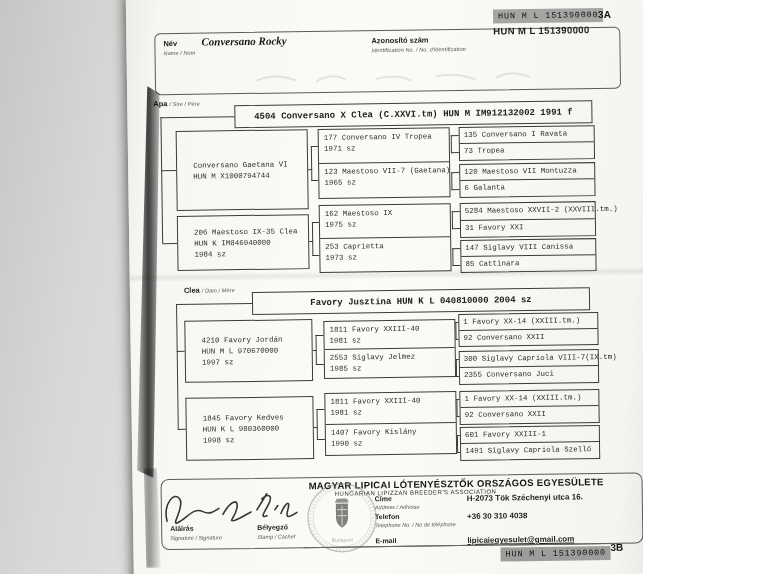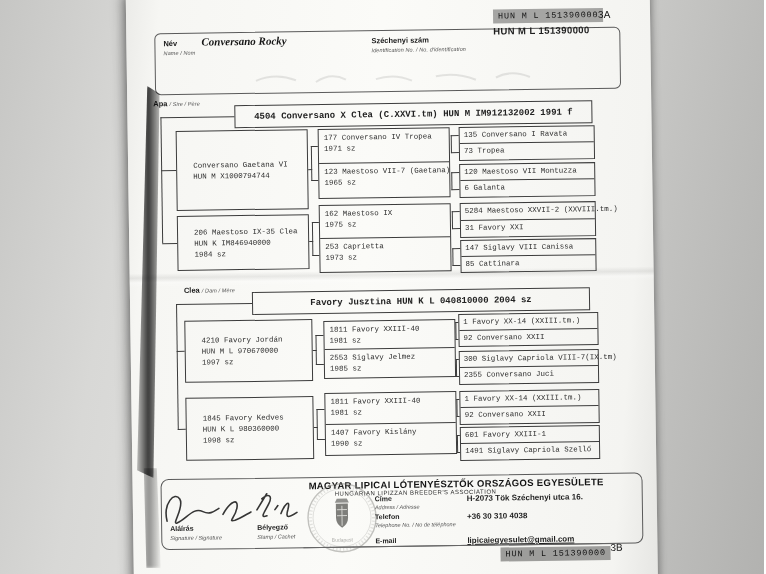--- a/index.html
+++ b/index.html
@@ -1,16 +1,16 @@
 <!DOCTYPE html>
 <html><head>
 <meta charset="utf-8">
 <style>
   html,body{margin:0;padding:0;}
-  .stage{position:relative;width:764px;height:574px;overflow:hidden;
+  .stage{position:relative;width:643px;height:574px;overflow:hidden;
     background:linear-gradient(100deg,#c6c6c4 0%,#d8d8d6 18%,#e3e3e1 42%,#d4d4d2 62%,#c0c0be 84%,#b2b2b0 100%);
     font-family:"Liberation Sans",sans-serif;color:#222;}
   .tilt{position:absolute;inset:0;transform:rotate(-0.8deg);transform-origin:390px 300px;}
   .paper{position:absolute;left:130px;top:-10px;width:524px;height:596px;border-radius:4px;
     background:linear-gradient(95deg,#ebebe8 0%,#f6f6f3 6%,#fbfbf8 45%,#f4f4f1 92%,#e6e6e3 100%);
     box-shadow:0 2px 10px rgba(0,0,0,.45),-5px 0 12px rgba(0,0,0,.22);}
   .fold{position:absolute;left:130px;top:270px;width:524px;height:14px;
     background:linear-gradient(to bottom,rgba(0,0,0,0),rgba(0,0,0,.07),rgba(255,255,255,.25),rgba(0,0,0,0));}
   .wedge{position:absolute;left:133px;top:86px;width:34px;height:392px;filter:blur(1.2px);
     background:linear-gradient(to right,rgba(0,0,0,.05),rgba(10,10,10,.8) 45%,rgba(0,0,0,0) 95%);
@@ -29,21 +29,21 @@
   .titlebox{display:flex;align-items:center;justify-content:center;font-weight:bold;font-size:9px;white-space:nowrap;color:#232323;}
   .g2{display:flex;flex-direction:column;justify-content:center;gap:3px;padding-left:16px;font-size:7.5px;color:#2e2e2e;}
   .g2 div{white-space:nowrap;}
   .g3e{height:50%;padding:4px 0 0 5px;font-size:7.5px;color:#2e2e2e;box-sizing:border-box;white-space:nowrap;}
   .g3e.first{border-bottom:1px solid #3c3c3c;}
   .g3e .yr{margin-top:3px;}
   .g4r{height:50%;padding:3px 0 0 4px;font-size:7.5px;color:#2e2e2e;box-sizing:border-box;white-space:nowrap;overflow:visible;}
   .g4r.first{border-bottom:1px solid #3c3c3c;}
   .badge{position:absolute;background:#a5a5a3;color:#141414;font-size:8.5px;letter-spacing:.8px;
     padding:2px 5px;font-family:"Liberation Mono","DejaVu Sans Mono",monospace;white-space:nowrap;}
-  .pagemark{position:absolute;font-weight:normal;font-size:10px;color:#111;}
+  .pagemark{position:absolute;font-weight:bold;font-size:10px;color:#111;}
   .idvalue{position:absolute;font-weight:bold;font-size:9.5px;letter-spacing:.4px;color:#1d1d1d;white-space:nowrap;}
   .namevalue{position:absolute;font-family:"Liberation Serif",serif;font-weight:bold;font-style:italic;font-size:11px;color:#161616;white-space:nowrap;}
   .flabel{position:absolute;font-weight:bold;font-size:7px;color:#1d1d1d;white-space:nowrap;}
   .fsub{position:absolute;font-style:italic;font-size:5.5px;color:#555;white-space:nowrap;}
   .fvalue{position:absolute;font-size:8px;color:#1d1d1d;white-space:nowrap;font-weight:bold;}
   .orgname{position:absolute;font-weight:bold;font-size:9.5px;letter-spacing:.3px;color:#141414;white-space:nowrap;}
   .orgsub{position:absolute;font-size:6px;letter-spacing:.5px;color:#333;white-space:nowrap;}
   .email-val{text-decoration:underline;}
 </style>
 </head>
@@ -57,21 +57,21 @@
   <div class="badge" style="left:497px;top:11px;">HUN M L 151390000</div>
   <div class="pagemark" style="left:602px;top:12px;">3A</div>
 
   <div class="box rbox" style="left:158px;top:30px;width:466px;height:62px;border-color:#5a5a5a;">
     <div class="lbl" style="left:8px;top:5px;">
       <span>Név</span><br>
       <span class="sub">Name / Nom</span>
     </div>
     <div class="namevalue" style="left:46px;top:2px;">Conversano Rocky</div>
     <div class="lbl" style="left:216px;top:5px;">
-      <span>Széchenyi szám</span><br>
+      <span>Azonosító szám</span><br>
       <span class="sub">Identification No. / No. d'identification</span>
     </div>
     <svg style="position:absolute;left:90px;top:36px;opacity:.12;" width="320" height="20">
       <path d="M10,12 q20,-8 40,0 M70,14 q15,-10 30,-2 M130,12 q18,-6 36,2 M190,10 q20,-4 40,4 M250,12 q16,-8 34,0" stroke="#444" stroke-width="2" fill="none"></path>
     </svg>
   </div>
   <div class="idvalue" style="left:497px;top:27px;">HUN M L 151390000</div>
 
   <div class="lbl" style="left:156px;top:96px;">
     <span>Apa</span> <span class="sub">/ Sire / Père</span>

